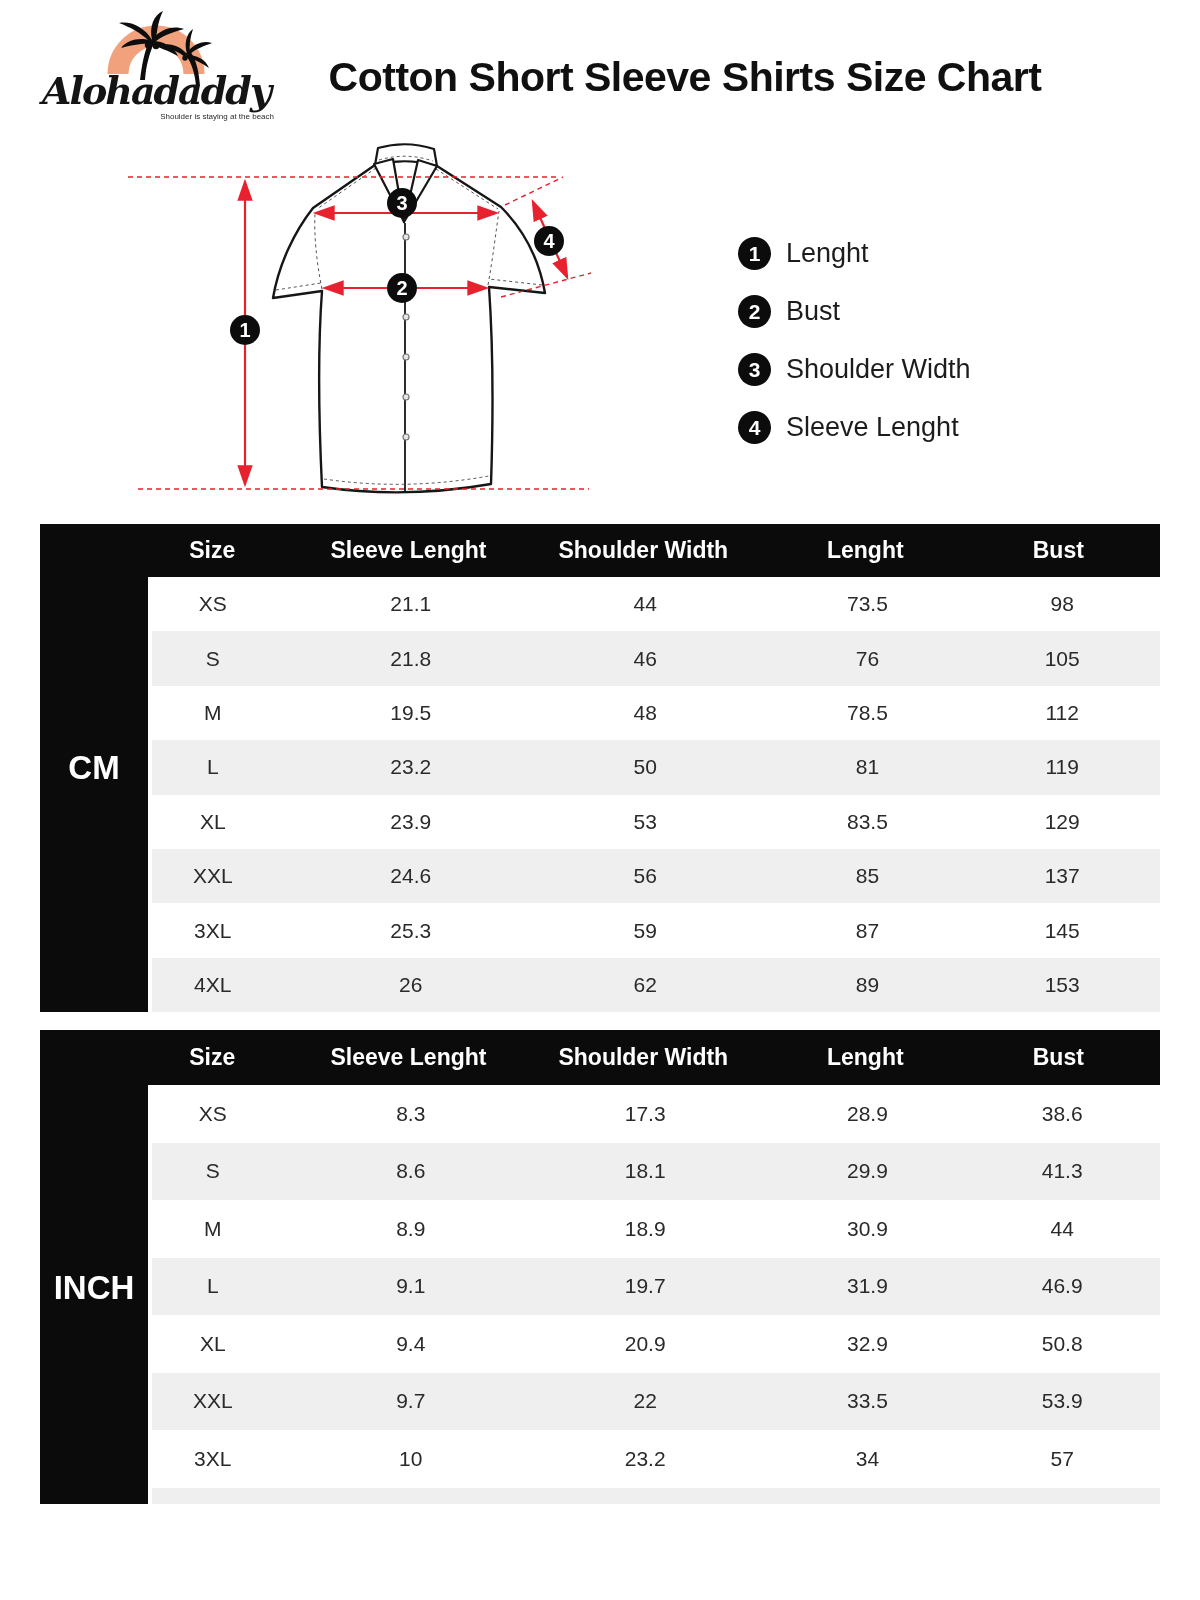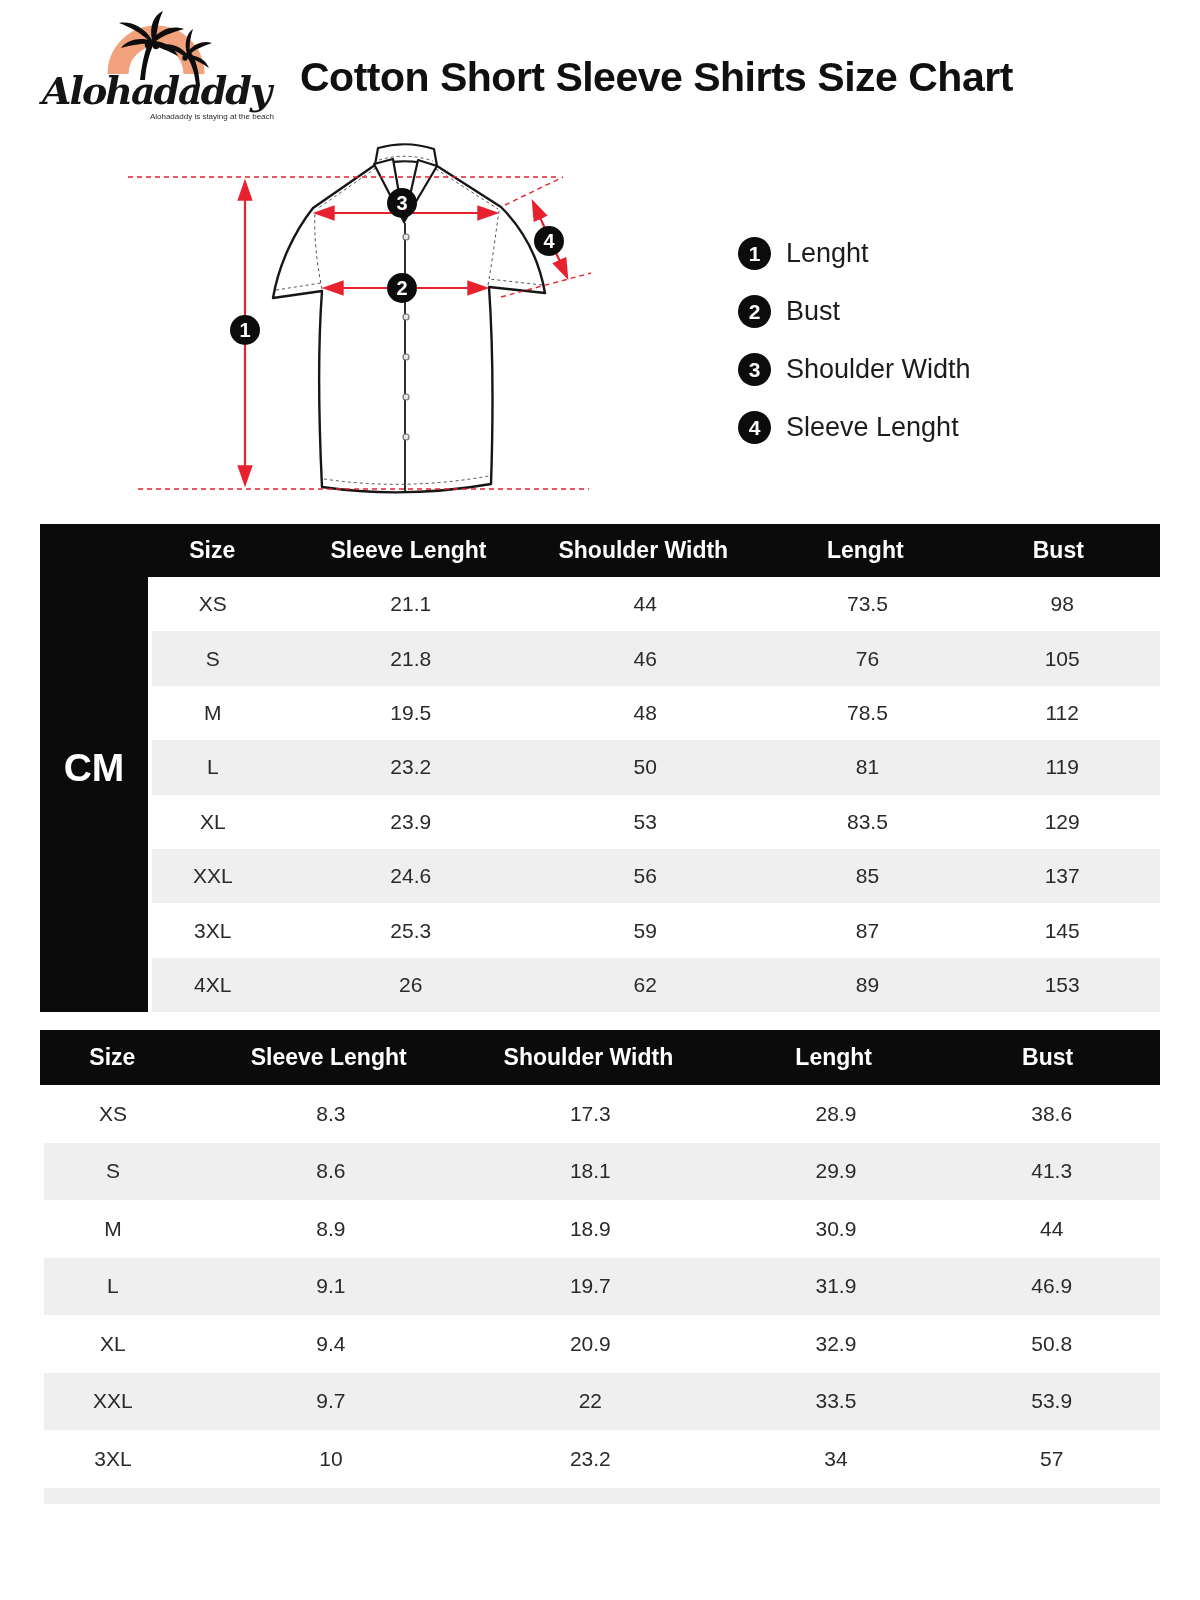--- a/index.html
+++ b/index.html
@@ -11,21 +11,21 @@
   .logo { position:absolute; left:28px; top:8px; width:256px; text-align:center; }
   .logo svg { display:block; margin:0 auto; }
   .brand-name {
     font-family:"DejaVu Serif", serif; font-style:italic; font-weight:bold;
     font-size:38px; color:#141414; letter-spacing:-2px; margin-top:-16px; line-height:1;
   }
   .tagline { font-size:8px; color:#2b2b2b; text-align:right; padding-right:10px; margin-top:2px; }
 
   
   .title {
-    position:absolute; left:300px; top:54px; width:770px; text-align:left;
+    position:absolute; left:300px; top:54px; width:770px; text-align:center;
     font-size:41px; font-weight:700; color:#101010; letter-spacing:-0.5px;
   }
 
   
   .diagram { position:absolute; left:95px; top:135px; width:520px; height:370px; }
   .marker {
     position:absolute; width:30px; height:30px; border-radius:50%;
     background:#0c0c0c; color:#fff; font-weight:bold; font-size:20px;
     display:flex; align-items:center; justify-content:center; line-height:1;
   }
@@ -45,21 +45,21 @@
   .lg-label { margin-left:15px; font-size:27px; color:#1c1c1c; }
 
   
   .size-table { position:absolute; left:40px; width:1120px; display:flex; }
   .table-cm  { top:524px; }
   .table-inch{ top:1030px; }
   .unit-cell {
     width:108px; background:#0b0b0b; color:#fff; display:flex;
     align-items:center; justify-content:center; font-weight:bold;
   }
-  .table-cm  .unit-cell { font-size:39px; }
+  .table-cm  .unit-cell { font-size:33px; }
   .table-inch .unit-cell { font-size:33px; }
   .table-main { flex:1 1 auto; }
   .header-row {
     display:flex; background:#0b0b0b; color:#fff; align-items:center;
     font-weight:700; font-size:23px;gap:38px;
   }
   .table-cm  .header-row { height:53px; }
   .table-inch .header-row { height:55px; }
   .body-rows { margin-left:4px; }
   .data-row { display:flex; align-items:center; font-size:21px; color:#2a2a2a; background:#fff;gap:48px; }
@@ -98,21 +98,21 @@
         <path d="M168,78 C167,66 164,55 157,46 L162,43 C169,53 171,65 172,78 Z"></path>
         <path d="M159,46 C151,37 140,34 131,38 C140,40 150,43 157,49 Z"></path>
         <path d="M159,46 C156,36 158,26 165,21 C162,30 161,38 162,45 Z"></path>
         <path d="M159,45 C165,36 175,32 184,35 C176,38 167,41 161,47 Z"></path>
         <path d="M160,47 C169,47 178,52 181,60 C174,55 166,51 159,50 Z"></path>
         <circle cx="157" cy="50" r="2.7"></circle>
           <circle cx="164" cy="51" r="2.7"></circle>
       </g>
     </svg>
     <div class="brand-name">Alohadaddy</div>
-    <div class="tagline">Alohadaddy is staying at the beach</div>
+    <div class="tagline">Shoulder is staying at the beach</div>
   </div>
 
   <h1 class="title">Cotton Short Sleeve Shirts Size Chart</h1>
 
   <div class="diagram">
     <svg width="520" height="370" viewBox="0 0 520 370">
       <defs>
         <marker id="arr" markerWidth="11" markerHeight="10" refX="8.5" refY="3.5" orient="auto-start-reverse" markerUnits="strokeWidth">
           <path d="M0,0 L10,3.5 L0,7 Z" fill="#e8212e"></path>
         </marker>
@@ -254,20 +254,21 @@
             <div class="cell">26</div>
             <div class="cell">62</div>
             <div class="cell">89</div>
             <div class="cell">153</div>
           </div>
         </div>
     </div>
   </div>
 
   <div class="size-table table-inch">
+    <div class="unit-cell">INCH</div>
     <div class="table-main">
       <div class="header-row">
           <div class="cell">Size</div>
           <div class="cell">Sleeve Lenght</div>
           <div class="cell">Shoulder Width</div>
           <div class="cell">Lenght</div>
           <div class="cell">Bust</div>
         </div>
       <div class="body-rows">
           <div class="data-row">

